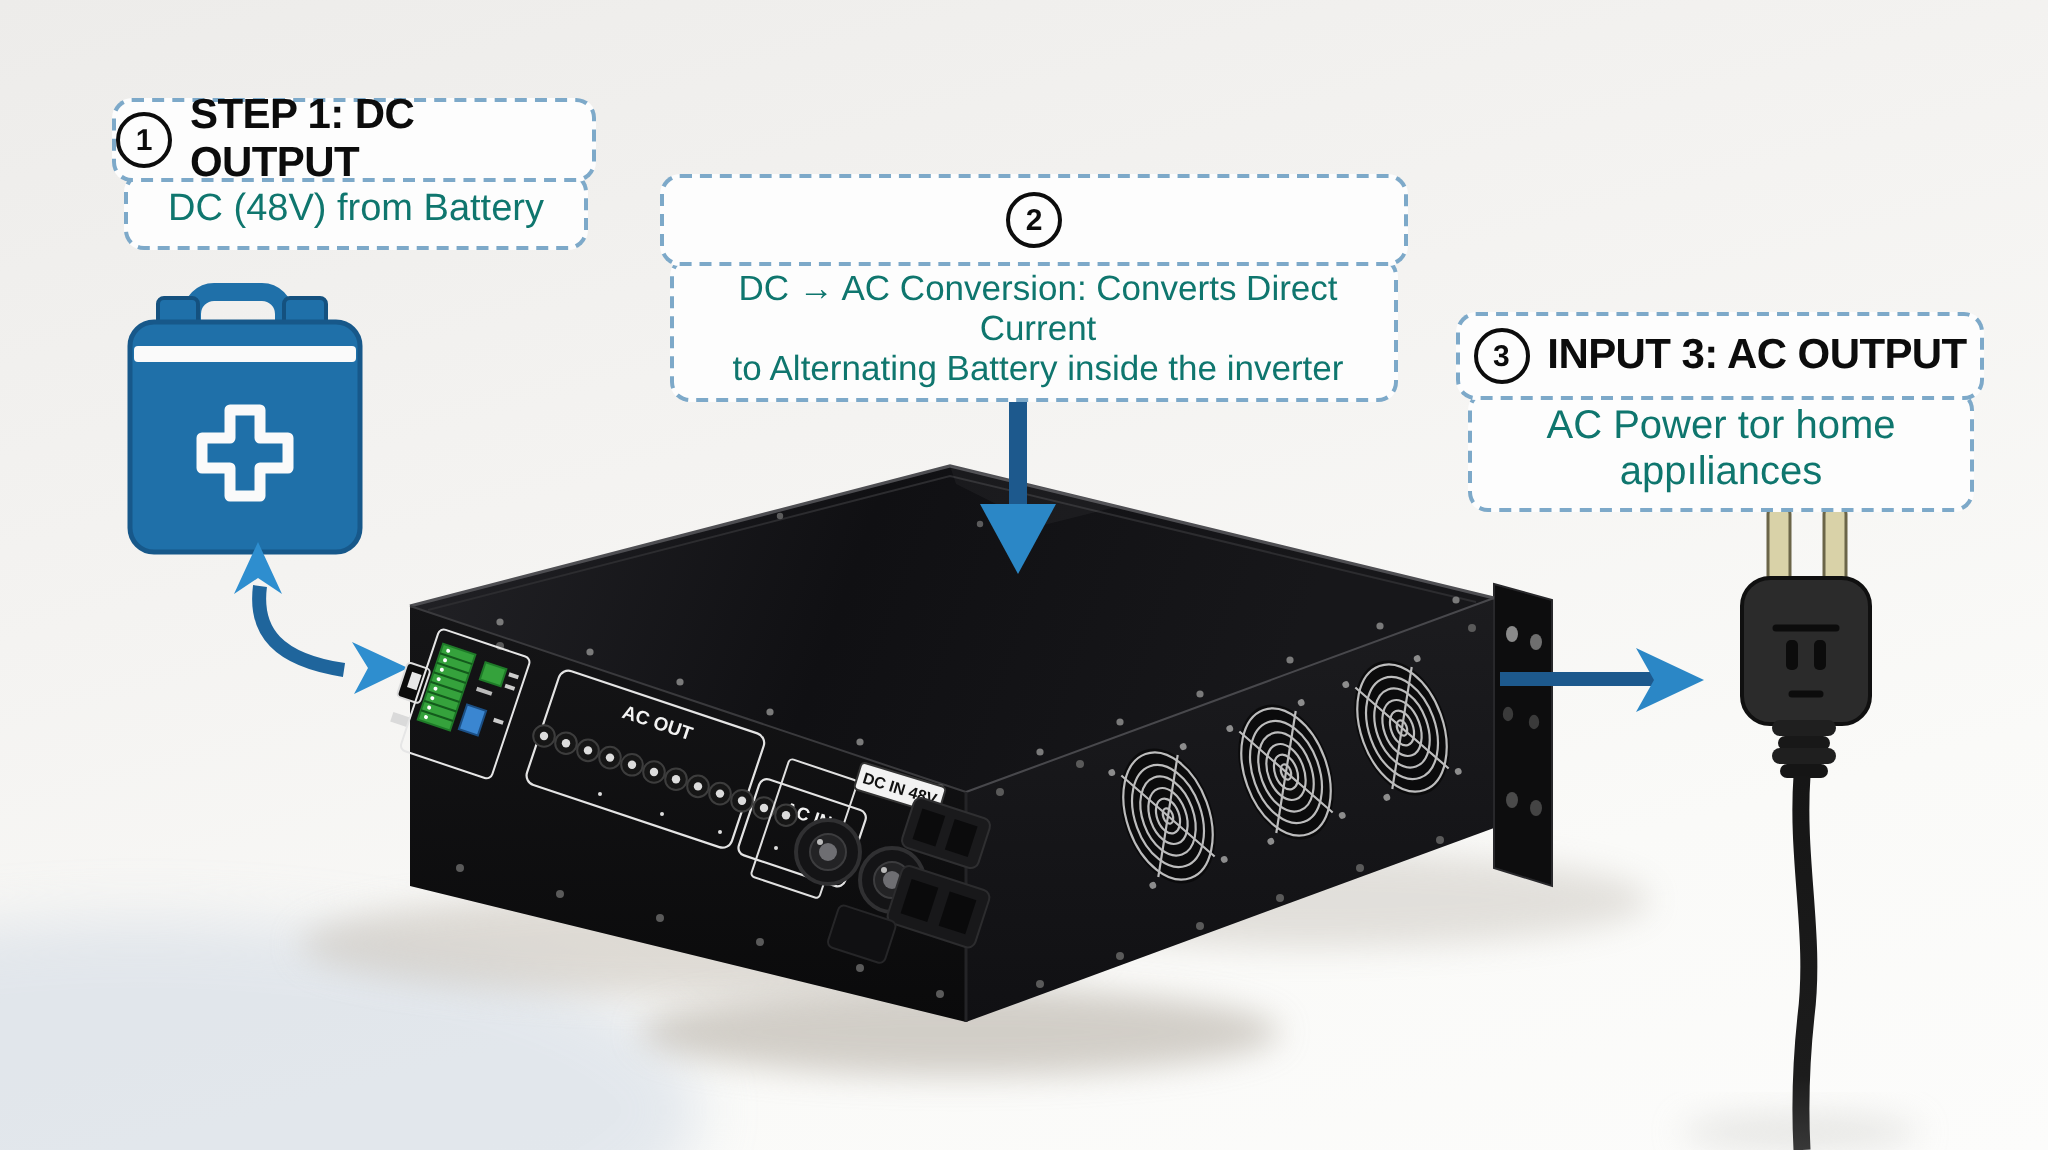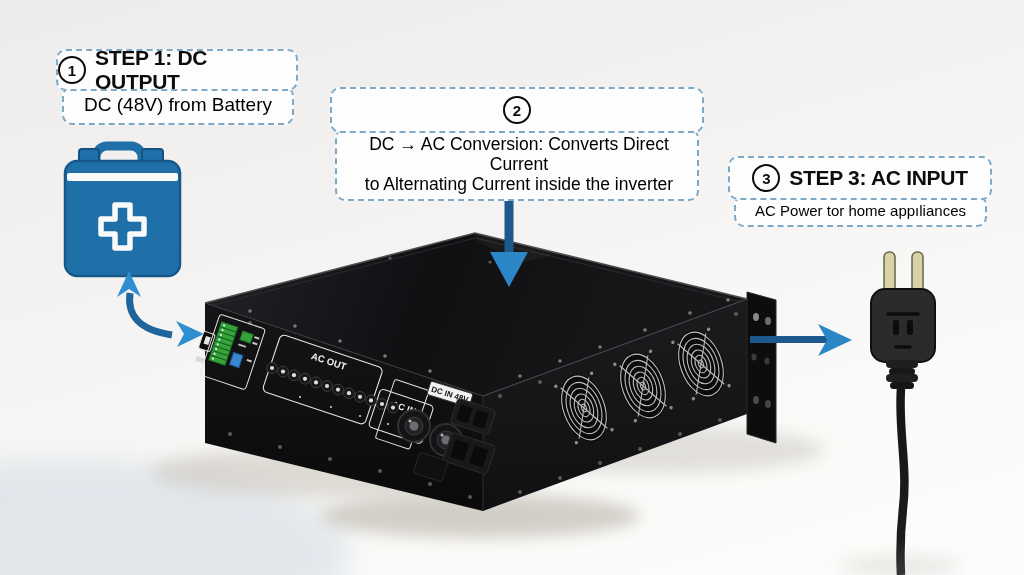--- a/index.html
+++ b/index.html
@@ -16,31 +16,31 @@
     font-weight:bold;color:#0c0c0c;letter-spacing:-0.3px;
   }
   .num{
     flex:none;width:24px;height:24px;border:2.5px solid #0c0c0c;border-radius:50%;
     display:flex;align-items:center;justify-content:center;
     font-size:15px;font-weight:bold;letter-spacing:0;
   }
   .step-sub{
     position:relative;z-index:1;margin-top:-5px;
     border:2px dashed #7da9c9;border-radius:10px;background:#fdfdfd;
-    text-align:center;color:#000000;
+    text-align:center;color:#0f766e;
   }
   #step1{left:56px;top:49px;width:242px;}
   #step1 .step-title{height:38px;font-size:21px;}
   #step1 .step-sub{margin-left:6px;margin-right:4px;font-size:19px;padding:6px 0 7px 0;}
   #step2{left:330px;top:87px;width:374px;}
   #step2 .step-title{height:42px;font-size:22px;}
   #step2 .step-sub{margin-left:5px;margin-right:5px;font-size:17.5px;line-height:20px;padding:4px 0 5px 4px;}
   #step3{left:728px;top:156px;width:264px;}
   #step3 .step-title{height:40px;font-size:21px;}
-  #step3 .step-sub{margin-left:6px;margin-right:5px;font-size:15px;padding:5px 0 6px 0;}
+  #step3 .step-sub{margin-left:6px;margin-right:5px;font-size:20px;padding:5px 0 6px 0;}
 </style>
 </head>
 <body>
 
 <div id="stage">
 
 <svg id="scene" width="1024" height="575" viewBox="0 0 1024 575">
   <defs>
     <filter id="blur8" x="-50%" y="-50%" width="200%" height="200%">
           <feGaussianBlur stdDeviation="8"></feGaussianBlur>
@@ -343,25 +343,25 @@
   </div>
   <div class="step-sub">DC (48V) from Battery</div>
 </div>
 
 <div class="step-box" id="step2">
   <div class="step-title">
     <span class="num">2</span>
   </div>
   <div class="step-sub">
     <span style="display:block">DC → AC Conversion: Converts Direct Current</span>
-    <span style="display:block">to Alternating Current inside the inverter</span>
+    <span style="display:block">to Alternating Battery inside the inverter</span>
   </div>
 </div>
 
 <div class="step-box" id="step3">
   <div class="step-title">
     <span class="num">3</span>
-    <span>STEP 3: AC INPUT</span>
+    <span>INPUT 3: AC OUTPUT</span>
   </div>
   <div class="step-sub">AC Power tor home appıliances</div>
 </div>
 
 </div>
 
 </body></html>

